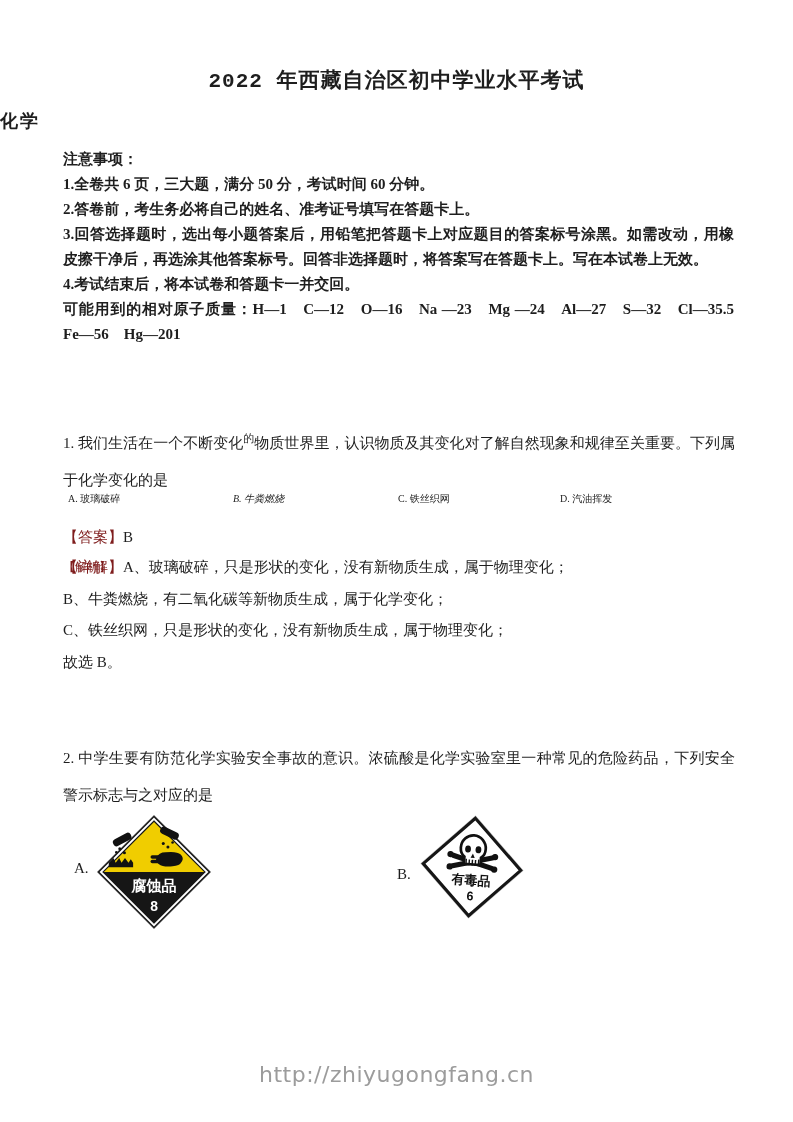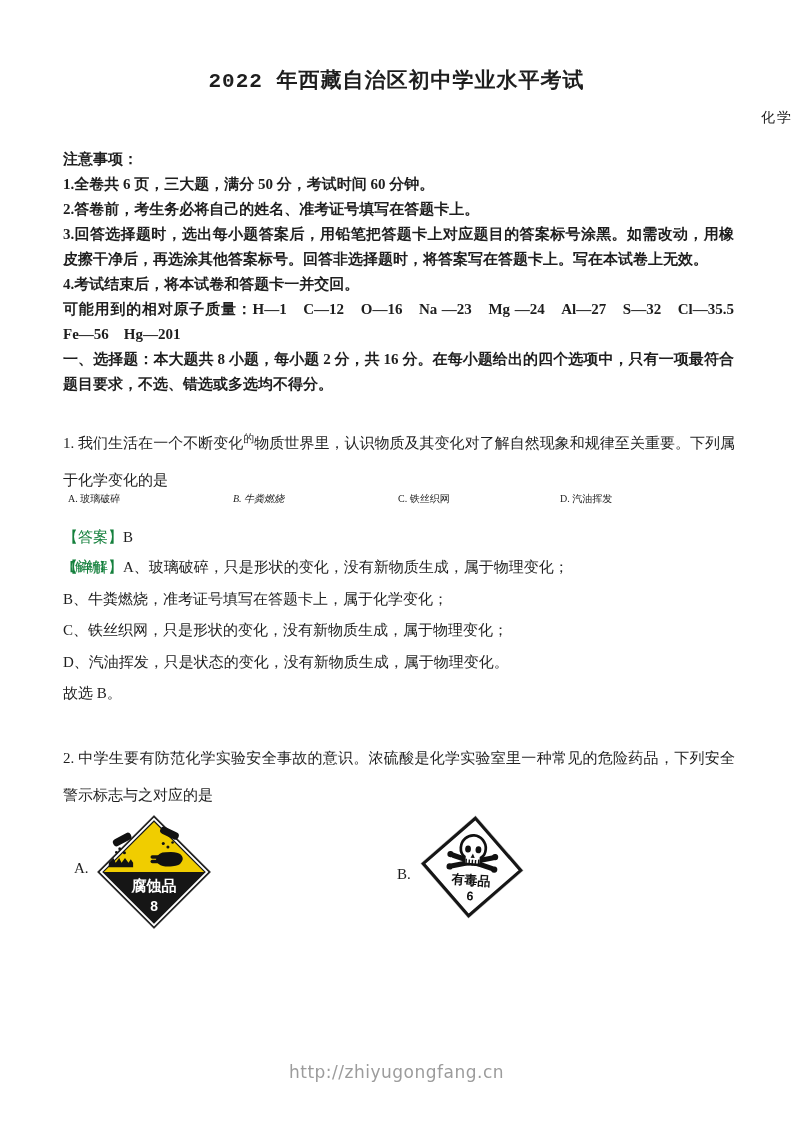--- a/index.html
+++ b/index.html
@@ -3,80 +3,78 @@
 <meta charset="utf-8">
 <style>
   html,body{margin:0;padding:0;}
   body{
     width:793px;height:1122px;background:#ffffff;position:relative;
     font-family:"Liberation Serif","DejaVu Serif",serif;color:#1e1e1e;
     overflow:hidden;
   }
   .abs{position:absolute;}
   .title{top:66px;left:0;width:100%;text-align:center;font-size:21px;font-weight:bold;letter-spacing:1px;font-family:Liberation Mono, monospace;}
-  .subject{top:109px;left:0;width:100%;text-align:right;font-size:14px;font-weight:normal;letter-spacing:2px;}
+  .subject{top:109px;left:0;width:100%;text-align:left;font-size:18px;font-weight:bold;letter-spacing:2px;}
   .notice{top:147px;left:63px;width:671px;font-weight:bold;font-size:15px;line-height:25px;}
   .notice p{margin:0;text-align:justify;}
   .qstem{left:63px;width:672px;font-size:15px;line-height:37px;text-align:justify;margin:0;}
   .q1stem{top:420px;}
   .q2stem{top:740px;}
   sup.raised{font-size:11px;vertical-align:super;}
   .optrow{top:492px;left:63px;width:672px;height:32px;font-size:10px;}
   .optrow .opt{position:absolute;top:0;white-space:nowrap;}
   .opt-a{left:5px;} .opt-b{left:170px;font-style:italic;} .opt-c{left:335px;} .opt-d{left:497px;}
   .ansline{top:528px;left:63px;font-size:15px;}
   .analine{top:559px;left:63px;font-size:12px;}
   .details{top:552px;left:63px;width:672px;font-size:15px;line-height:31.6px;}
   .details p{margin:0;}
-  .tag{color:#15803d;}
+  .tag{color:#7f1d1d;}
   .sign-label{font-size:15px;}
   .labelA{top:860px;left:74px;}
   .labelB{top:866px;left:397px;}
   .signA{top:814px;left:96px;width:116px;height:116px;}
   .signB{top:815px;left:420px;width:104px;height:104px;transform:rotate(4deg);}
   .watermark{
-    top:1062px;left:0;width:100%;text-align:center;font-size:17px;color:#9c9c9c;
+    top:1062px;left:0;width:100%;text-align:center;font-size:22px;color:#9c9c9c;
     font-family:"DejaVu Sans","Liberation Sans",sans-serif;letter-spacing:0.5px;
   }
   svg text{font-family:"Liberation Sans","DejaVu Sans",sans-serif;}
 </style>
 </head>
 <body>
 
 <div class="abs title">2022 年西藏自治区初中学业水平考试</div>
 <div class="abs subject">化学</div>
 
 <div class="abs notice">
   <p>注意事项：</p>
   <p>1.全卷共 6 页，三大题，满分 50 分，考试时间 60 分钟。</p>
   <p>2.答卷前，考生务必将自己的姓名、准考证号填写在答题卡上。</p>
   <p>3.回答选择题时，选出每小题答案后，用铅笔把答题卡上对应题目的答案标号涂黑。如需改动，用橡皮擦干净后，再选涂其他答案标号。回答非选择题时，将答案写在答题卡上。写在本试卷上无效。</p>
   <p>4.考试结束后，将本试卷和答题卡一并交回。</p>
   <p>可能用到的相对原子质量：H—1　C—12　O—16　Na —23　Mg —24　Al—27　S—32　Cl—35.5　Fe—56　Hg—201</p>
-  <p>一、选择题：本大题共 8 小题，每小题 2 分，共 16 分。在每小题给出的四个选项中，只有一项最符合题目要求，不选、错选或多选均不得分。</p>
 </div>
 
 <p class="abs qstem q1stem"><span>1. 我们生活在一个不断变化</span><sup class="raised">的</sup><span>物质世界里，认识物质及其变化对了解自然现象和规律至关重要。下列属于化学变化的是</span></p>
 
 <div class="abs optrow">
   <span class="opt opt-a"><span>A.</span> <span>玻璃破碎</span></span>
   <span class="opt opt-b"><span>B.</span> <span>牛粪燃烧</span></span>
   <span class="opt opt-c"><span>C.</span> <span>铁丝织网</span></span>
   <span class="opt opt-d"><span>D.</span> <span>汽油挥发</span></span>
 </div>
 
 <div class="abs ansline"><span class="tag">【答案】</span><span>B</span></div>
 
 <div class="abs analine"><span class="tag">【解析】</span></div>
 
 <div class="abs details">
   <p><span class="tag">【详解】</span><span>A、玻璃破碎，只是形状的变化，没有新物质生成，属于物理变化；</span></p>
-  <p>B、牛粪燃烧，准考证号填写在答题卡上，属于化学变化；</p>
+  <p>B、牛粪燃烧，有二氧化碳等新物质生成，属于化学变化；</p>
   <p>C、铁丝织网，只是形状的变化，没有新物质生成，属于物理变化；</p>
-  <p>D、汽油挥发，只是状态的变化，没有新物质生成，属于物理变化。</p>
   <p>故选 B。</p>
 </div>
 
 <p class="abs qstem q2stem">2. 中学生要有防范化学实验安全事故的意识。浓硫酸是化学实验室里一种常见的危险药品，下列安全警示标志与之对应的是</p>
 
 <span class="abs sign-label labelA">A.</span>
 
 <svg class="abs signA" viewBox="0 0 100 100">
   <polygon points="50,1 99,50 50,99 1,50" fill="#161616" stroke="#999999" stroke-width="0.6"></polygon>
   <polygon points="50,4.2 95.8,50 50,95.8 4.2,50" fill="none" stroke="#ffffff" stroke-width="1.6"></polygon>

